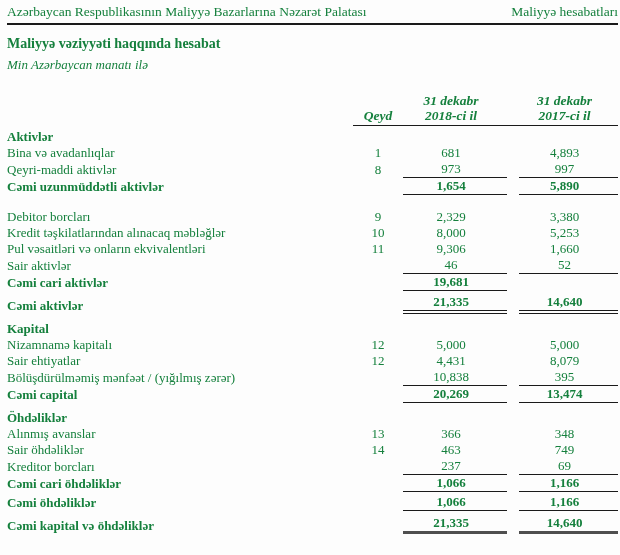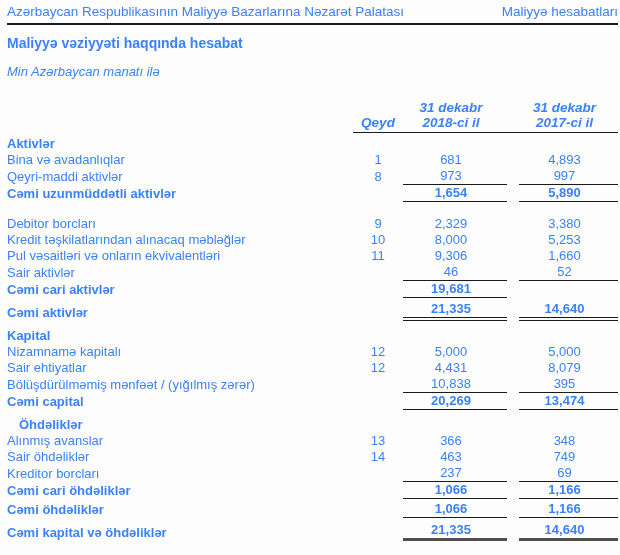--- a/index.html
+++ b/index.html
@@ -5,22 +5,22 @@
   html, body {
     margin: 0;
     padding: 0;
     background: #ffffff;
   }
   #page {
     position: relative;
     width: 620px;
     height: 555px;
     background: #fdfdfd;
-    font-family: Liberation Sans, sans-serif;
-    color: #3b82f6;
+    font-family: Liberation Serif, serif;
+    color: #15803d;
     overflow: hidden;
     box-sizing: border-box;
     padding: 4px 2px 0 7px;
   }
   
   .doc-header {
     display: flex;
     justify-content: space-between;
     align-items: flex-end;
     border-bottom: 2px solid #1a1a1a;
@@ -29,21 +29,21 @@
     line-height: 16px;
   }
   
   .report-title {
     margin-top: 10px;
     font-size: 14px;
     font-weight: bold;
     line-height: 17px;
   }
   .report-subtitle {
-    margin-top: 12px;
+    margin-top: 5px;
     font-size: 13px;
     font-style: italic;
     line-height: 16px;
   }
   
   .grid-row {
     display: grid;
     grid-template-columns: 346px 50px 104px 12px 99px;
     align-items: end;
   }
@@ -206,21 +206,21 @@
         <div class=""></div>
         <div class="c-num line-single">395</div>
       </div>
       <div class="grid-row trow bold">
         <div class="c-label">Cəmi capital</div>
         <div class="c-center"></div>
         <div class="c-num line-single">20,269</div>
         <div class=""></div>
         <div class="c-num line-single">13,474</div>
       </div>
-      <div class="grid-row trow bold" style="margin-top: 7px; margin-left: 12px;">
+      <div class="grid-row trow bold" style="margin-top: 7px;">
         <div class="c-label">Öhdəliklər</div>
         <div class="c-center"></div>
         <div class="c-num"></div>
         <div class=""></div>
         <div class="c-num"></div>
       </div>
       <div class="grid-row trow">
         <div class="c-label">Alınmış avanslar</div>
         <div class="c-center">13</div>
         <div class="c-num">366</div>

